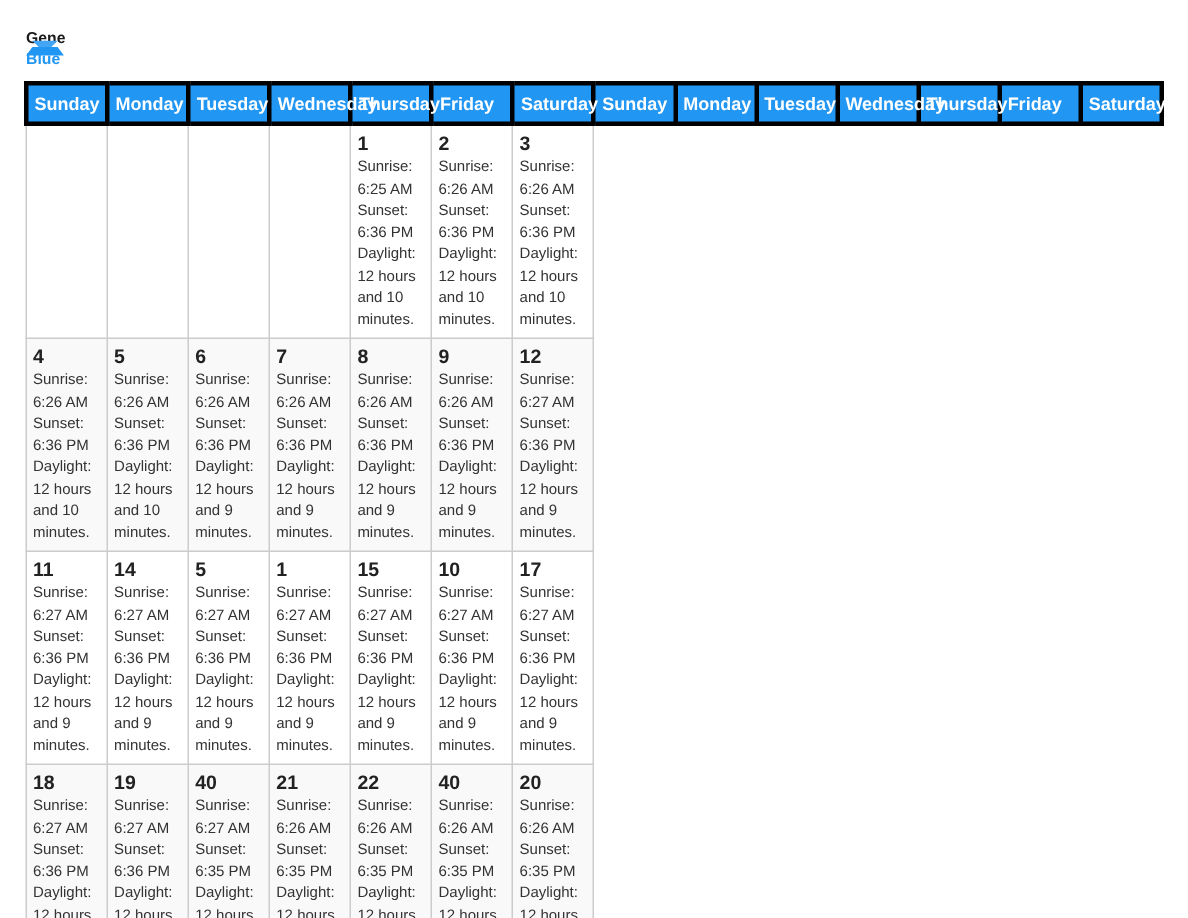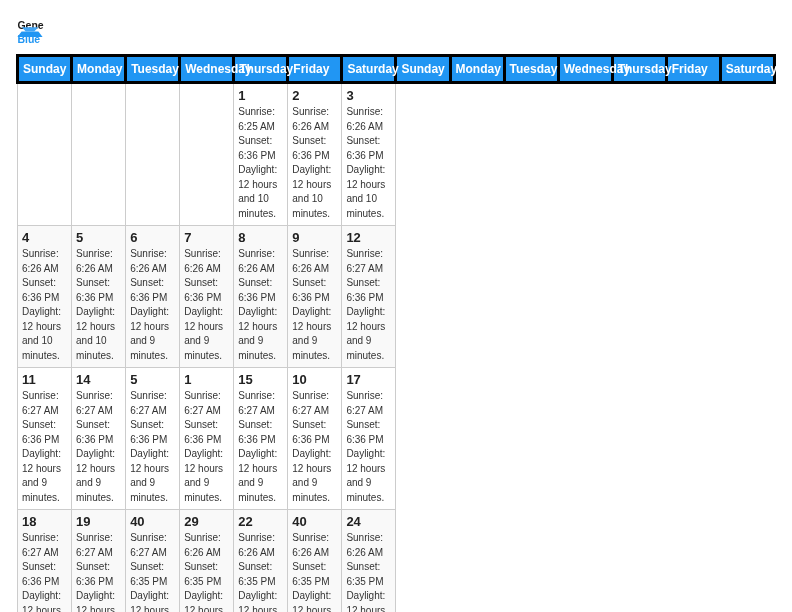--- a/index.html
+++ b/index.html
@@ -207,30 +207,30 @@
         </td>
         <td>
           <span class="day-num">19</span>
           <div class="day-info">Sunrise: 6:27 AM<br>Sunset: 6:36 PM<br>Daylight: 12 hours<br>and 9 minutes.</div>
         </td>
         <td>
           <span class="day-num">40</span>
           <div class="day-info">Sunrise: 6:27 AM<br>Sunset: 6:35 PM<br>Daylight: 12 hours<br>and 8 minutes.</div>
         </td>
         <td>
-          <span class="day-num">29</span>
+          <span class="day-num">21</span>
           <div class="day-info">Sunrise: 6:26 AM<br>Sunset: 6:35 PM<br>Daylight: 12 hours<br>and 8 minutes.</div>
         </td>
         <td>
           <span class="day-num">22</span>
           <div class="day-info">Sunrise: 6:26 AM<br>Sunset: 6:35 PM<br>Daylight: 12 hours<br>and 8 minutes.</div>
         </td>
         <td>
           <span class="day-num">40</span>
           <div class="day-info">Sunrise: 6:26 AM<br>Sunset: 6:35 PM<br>Daylight: 12 hours<br>and 8 minutes.</div>
         </td>
         <td>
-          <span class="day-num">24</span>
+          <span class="day-num">20</span>
           <div class="day-info">Sunrise: 6:26 AM<br>Sunset: 6:35 PM<br>Daylight: 12 hours<br>and 8 minutes.</div>
         </td>
       </tr>
     </tbody>
 </table>
 
 </body></html>

